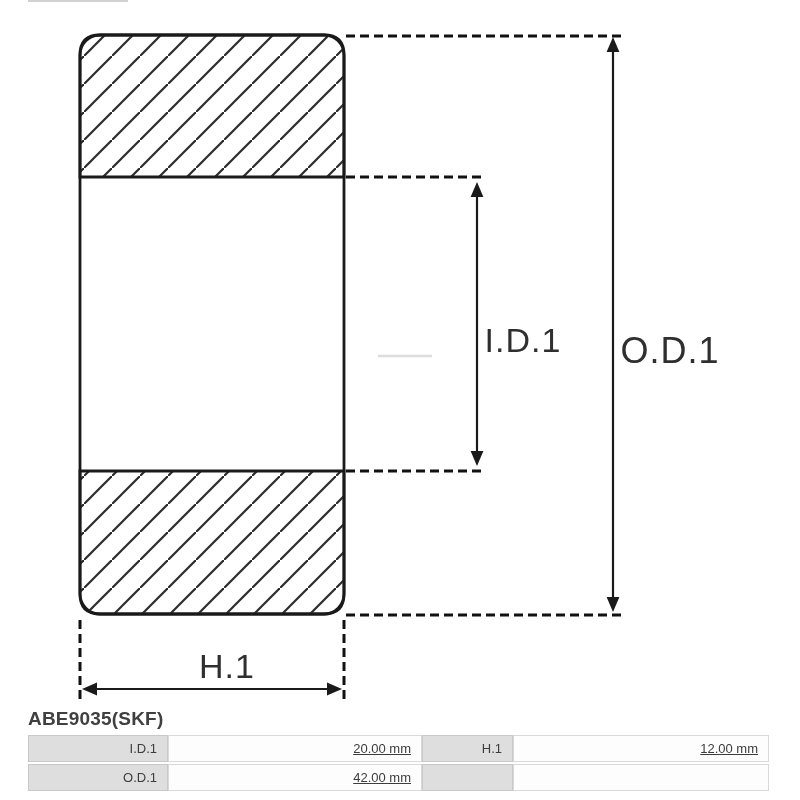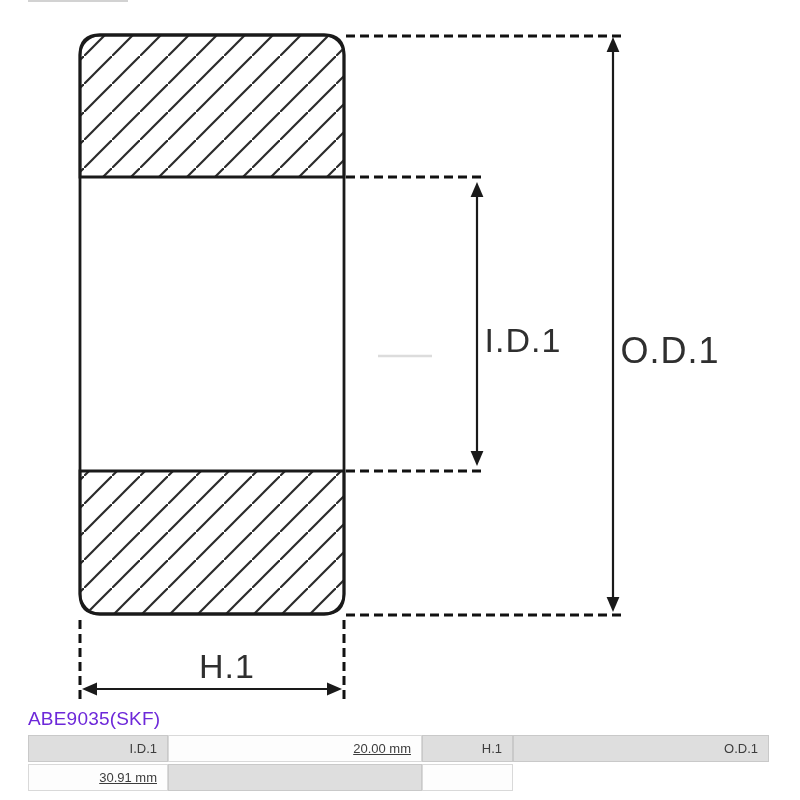--- a/index.html
+++ b/index.html
@@ -18,21 +18,21 @@
   
   .dim-label { position: absolute; color: #2f2f2f; font-weight: 300;
                letter-spacing: 1px; white-space: nowrap;
                transform: translate(-50%, -50%); }
   .dim-label.id  { left: 523px; top: 340px; font-size: 34px; }
   .dim-label.od  { left: 670px; top: 351px; font-size: 36px; }
   .dim-label.h   { left: 227px; top: 666px; font-size: 34px; }
 
   
   .part-code { position: absolute; left: 28px; top: 708px; font-size: 19px;
-               font-weight: 400; color: #6d28d9; letter-spacing: 0.2px; }
+               font-weight: 700; color: #404040; letter-spacing: 0.2px; }
 
   
   .spec-table { position: absolute; left: 28px; top: 735px; width: 741px;
                 display: grid; grid-template-columns: 140px 254px 91px 256px;
                 grid-auto-rows: 27px; row-gap: 2px; }
   .spec-cell { border: 1px solid #c9c9c9; display: flex; align-items: center;
                justify-content: flex-end; padding-right: 10px;
                font-size: 13px; color: #3d3d3d; }
   .spec-cell.gray  { background: #dedede; }
   .spec-cell.white { background: #fdfdfd; border-color: #d9d9d9; text-decoration: underline; }
@@ -90,19 +90,20 @@
   <div class="dim-label id">I.D.1</div>
   <div class="dim-label od">O.D.1</div>
   <div class="dim-label h">H.1</div>
 
   <div class="part-code">ABE9035(SKF)</div>
 
   <div class="spec-table">
     <div class="spec-cell gray">I.D.1</div>
     <div class="spec-cell white">20.00 mm</div>
     <div class="spec-cell gray">H.1</div>
+    <div class="spec-cell white">12.00 mm</div>
     <div class="spec-cell gray">O.D.1</div>
-    <div class="spec-cell white">30.91 mm</div>
+    <div class="spec-cell white">42.00 mm</div>
     <div class="spec-cell gray"></div>
     <div class="spec-cell white"></div>
   </div>
 
 </div>
 
 </body></html>

